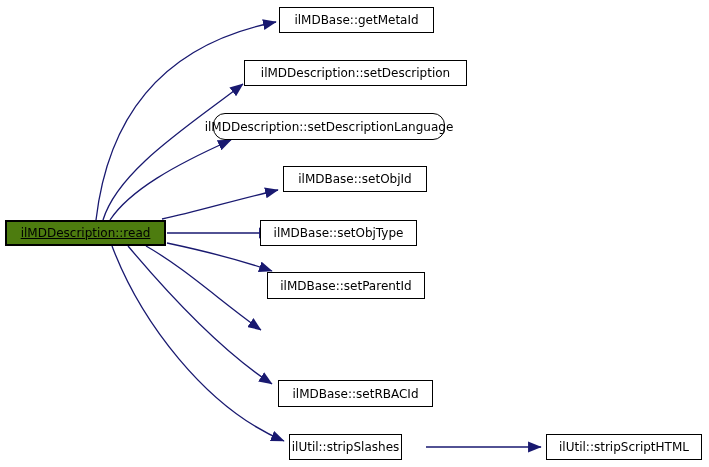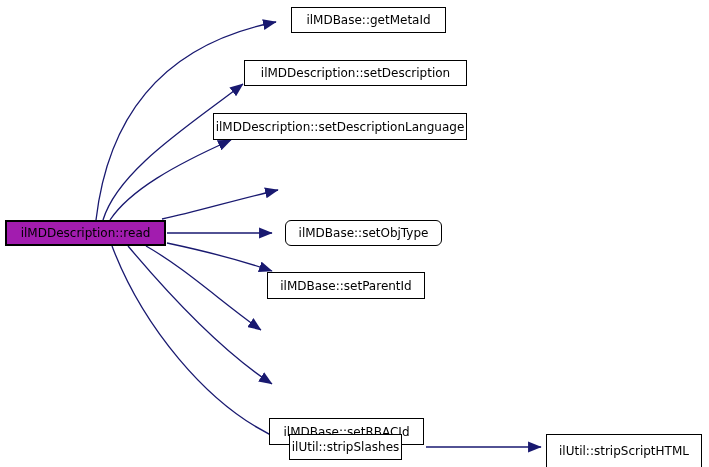--- a/index.html
+++ b/index.html
@@ -52,33 +52,34 @@
     <path class="edge" d="M 110,220 C 130,190 175,165 231,140" marker-end="url(#arrow)" stroke="#191970"></path>
     <path class="edge" d="M 162,219 C 195,212 235,200 278,190" marker-end="url(#arrow)" stroke="#191970"></path>
     <path class="edge" d="M 167,233 L 272,233" marker-end="url(#arrow)" stroke="#191970"></path>
     <path class="edge" d="M 167,243 C 200,250 240,260 272,271" marker-end="url(#arrow)" stroke="#191970"></path>
     <path class="edge" d="M 146,246 C 185,268 225,305 261,330" marker-end="url(#arrow)" stroke="#191970"></path>
     <path class="edge" d="M 128,246 C 165,290 220,350 272,384" marker-end="url(#arrow)" stroke="#191970"></path>
     <path class="edge" d="M 112,246 C 140,320 205,408 284,441" marker-end="url(#arrow)" stroke="#191970"></path>
     <path class="edge" d="M 426,447 L 541,447" marker-end="url(#arrow)" stroke="#191970"></path>
   </svg>
 
-  <div class="node root" style="left: 5px; top: 220px; width: 161px; height: 26px; background: #a21caf;">ilMDDescription::read</div>
+  <div class="node root" style="left: 5px; top: 220px; width: 161px; height: 26px; background: #4d7c0f; text-decoration: underline;">ilMDDescription::read</div>
 
-  <div class="node" style="left:279px; top:7px; width:155px; height:26px;margin-left:12px;">ilMDBase::getMetaId</div>
+  <div class="node" style="left:279px; top:7px; width:155px; height:26px;">ilMDBase::getMetaId</div>
 
   <div class="node" style="left:244px; top:60px; width:223px; height:26px;">ilMDDescription::setDescription</div>
 
-  <div class="node" style="left:213px; top:113px; width:254px; height:27px;">ilMDDescription::setDescriptionLanguage</div>
+  <div class="node" style="left:213px; top:113px; width:232px; height:27px;border-radius:12px;">ilMDDescription::setDescriptionLanguage</div>
 
+  <div class="node" style="left:283px; top:166px; width:144px; height:26px;">ilMDBase::setObjId</div>
 
-  <div class="node" style="left:285px; top:220px; width:157px; height:26px;border-radius:6px;">ilMDBase::setObjType</div>
+  <div class="node" style="left:260px; top:220px; width:157px; height:26px;">ilMDBase::setObjType</div>
 
   <div class="node" style="left:267px; top:272px; width:158px; height:27px;">ilMDBase::setParentId</div>
 
 
-  <div class="node" style="left:269px; top:380px; width:155px; height:27px;margin-top:38px;">ilMDBase::setRBACId</div>
+  <div class="node" style="left:278px; top:380px; width:155px; height:27px;">ilMDBase::setRBACId</div>
 
   <div class="node" style="left:289px; top:434px; width:113px; height:26px;">ilUtil::stripSlashes</div>
 
-  <div class="node" style="left:546px; top:434px; width:156px; height:34px;">ilUtil::stripScriptHTML</div>
+  <div class="node" style="left:546px; top:434px; width:156px; height:26px;">ilUtil::stripScriptHTML</div>
 
 </div>
 
 </body></html>

